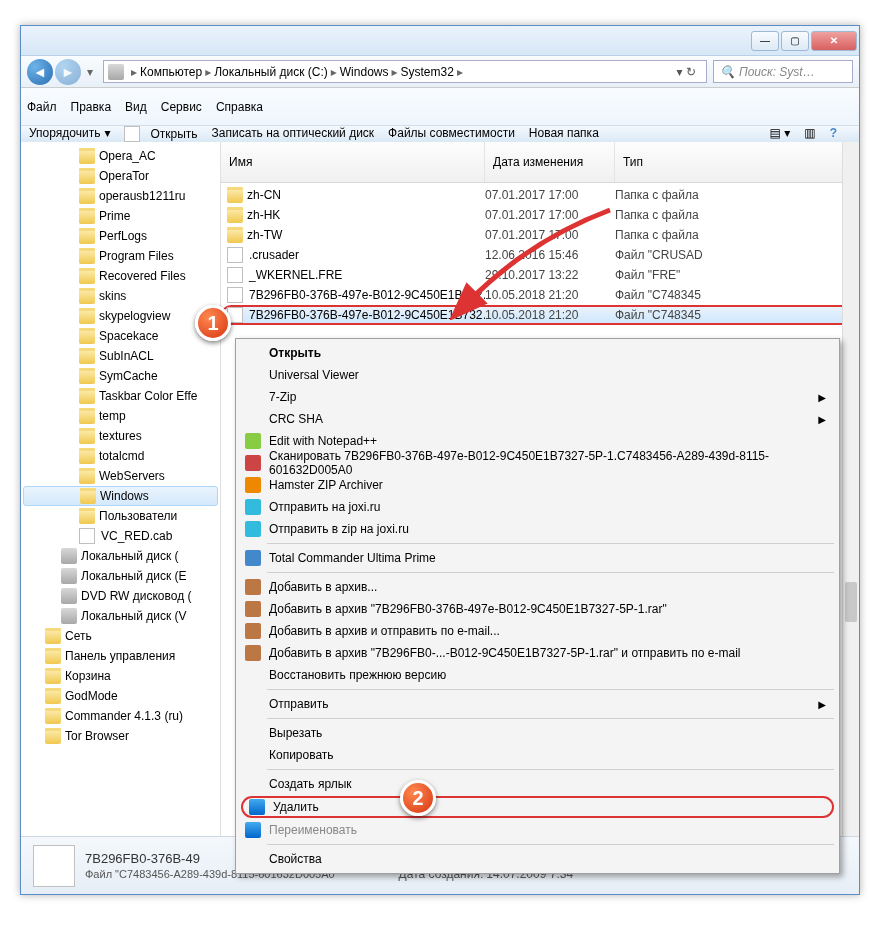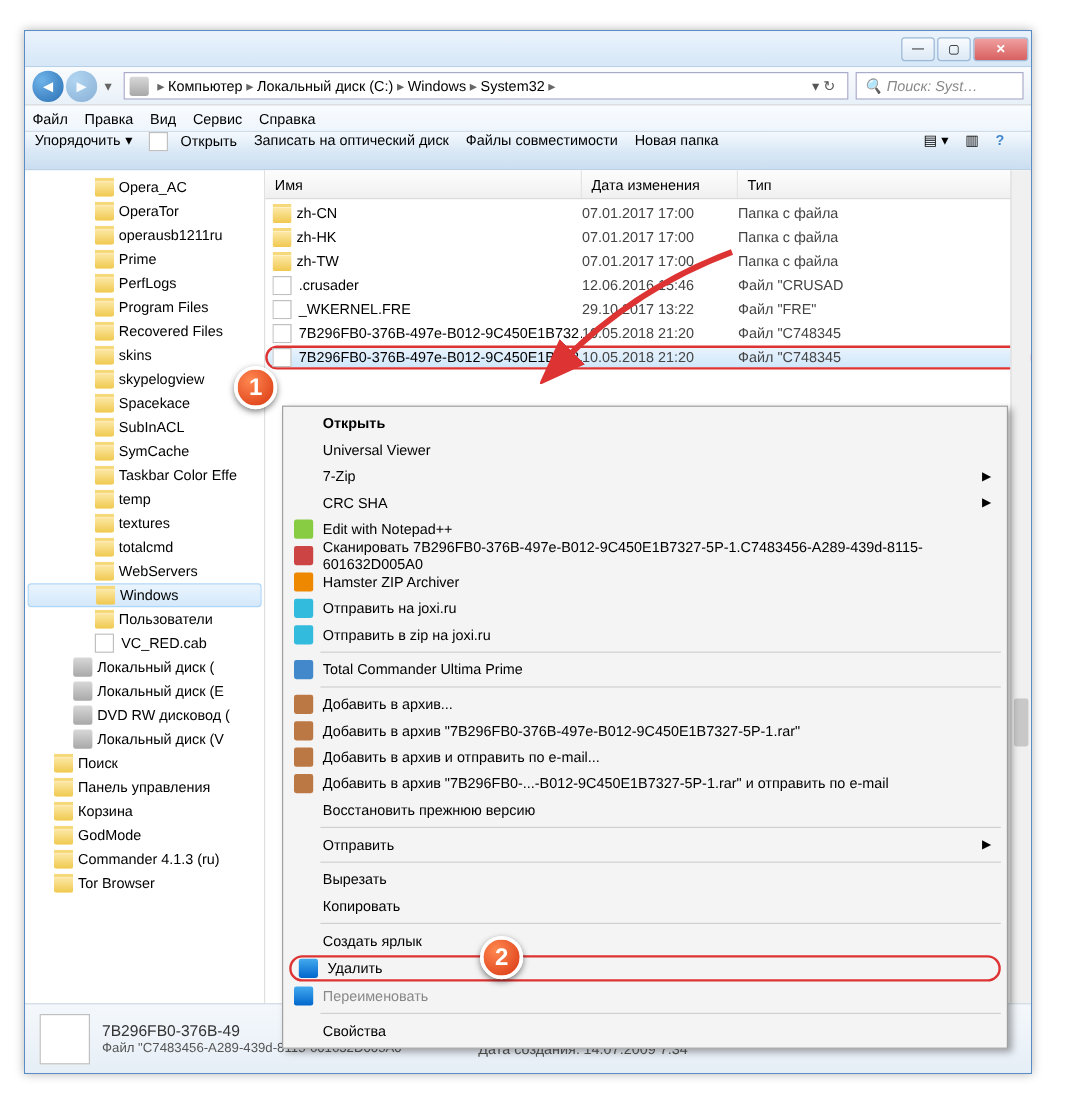--- a/index.html
+++ b/index.html
@@ -9,36 +9,36 @@
 .tbtn{width:28px;height:20px;margin-left:2px;background:linear-gradient(#f8fbfe,#dce9f5);border:1px solid #9db9d6;border-radius:3px;display:flex;align-items:center;justify-content:center;font-size:10px;cursor:pointer}
 .tbtn.close{background:linear-gradient(#f0a0a0,#d86060);color:#fff;font-weight:bold;width:46px}
 .navbar{height:32px;background:linear-gradient(#fafcfe,#e8f0f8);display:flex;align-items:center;padding:0 6px;border-bottom:1px solid #ccc}
 .navbtn{width:26px;height:26px;border-radius:50%;background:radial-gradient(circle at 30% 30%,#6eb3e8,#2a6fb3);margin-right:2px;display:flex;align-items:center;justify-content:center;color:#fff;font-size:14px;cursor:pointer}
 .navbtn.fwd{opacity:.5}
 .addr{flex:1;height:23px;background:#fff;border:1px solid #aac;margin:0 6px;display:flex;align-items:center;padding:0 4px;overflow:hidden}
 .addr .sep{color:#666;margin:0 3px}
 .addr .seg{cursor:pointer;white-space:nowrap}
 .addr .refresh{margin-left:auto;padding:0 6px;color:#555;cursor:pointer}
 .srch{width:140px;height:23px;background:#fff;border:1px solid #aac;padding:0 6px;color:#888;font-style:italic;display:flex;align-items:center}
-.menubar{height:22px;background:linear-gradient(#f9fcff,#eef5fc);display:flex;align-items:center;padding:0 6px;border-bottom:1px solid #d0dce8}
+.menubar{height:38px;background:linear-gradient(#f9fcff,#eef5fc);display:flex;align-items:center;padding:0 6px;border-bottom:1px solid #d0dce8}
 .menubar span{margin-right:14px;cursor:pointer}
 .toolbar{height:32px;background:linear-gradient(#f4f9fe,#dbe9f6,#cadef0);display:flex;align-items:flex-start;padding:0 8px;border-bottom:1px solid #b0c8de}
 .toolbar .btn{margin-right:14px;cursor:pointer;display:flex;align-items:center;gap:4px}
 .toolbar .spacer{flex:1}
 .content{position:absolute;top:116px;left:0;right:0;bottom:58px;display:flex;background:#fff}
 .tree{width:200px;border-right:1px solid #e0e0e0;overflow:hidden;padding-top:4px}
 .tree .item{display:flex;align-items:center;height:20px;padding-left:58px;cursor:pointer;white-space:nowrap;overflow:hidden}
 .tree .item.lv2{padding-left:40px}
 .tree .item.lv1{padding-left:24px}
 .tree .item.sel{background:linear-gradient(#eaf4fd,#d4e9fb);border:1px solid #aed6f8;border-radius:3px;margin:0 2px;padding-left:56px}
 .fico{width:16px;height:16px;margin-right:4px;flex-shrink:0}
 .folder{background:linear-gradient(#fce9a8,#f0c84e);border-radius:1px 1px 2px 2px;border-top:3px solid #f5d97a}
 .drive{background:linear-gradient(#d8d8d8,#a8a8a8);border-radius:2px}
 .list{flex:1;position:relative}
-.cols{height:24px;background:linear-gradient(#fdfdfd,#f0f0f0);border-bottom:1px solid #dadada;display:flex;align-items:center}
+.cols{height:41px;background:linear-gradient(#fdfdfd,#f0f0f0);border-bottom:1px solid #dadada;display:flex;align-items:center}
 .col{padding:0 8px;border-right:1px solid #e4e4e4;height:100%;display:flex;align-items:center;cursor:pointer}
 .rows{padding-top:2px}
 .row{height:20px;display:flex;align-items:center;padding-left:6px;cursor:pointer}
 .row .n{width:258px;display:flex;align-items:center;overflow:hidden;white-space:nowrap}
 .row .d{width:130px;color:#444}
 .row .t{color:#444;white-space:nowrap;overflow:hidden}
 .row.hl{border:2px solid #d33;border-radius:12px;padding-left:4px;background:linear-gradient(#e9f3fd,#cfe7fb)}
 .fileico{width:16px;height:16px;margin-right:6px;background:#fff;border:1px solid #c0c0c0;flex-shrink:0}
 .ctxmenu{position:absolute;left:235px;top:338px;width:605px;background:#f4f4f4;border:1px solid #a0a0a0;box-shadow:3px 3px 6px rgba(0,0,0,.35);padding:3px;font-size:12px;z-index:50}
 .ctxmenu .mi{height:22px;display:flex;align-items:center;padding-left:30px;cursor:pointer;position:relative}
@@ -209,21 +209,21 @@
         <div class="item lv2">
           <span class="fico drive"></span>
           <span>DVD RW дисковод (</span>
         </div>
         <div class="item lv2">
           <span class="fico drive"></span>
           <span>Локальный диск (V</span>
         </div>
         <div class="item lv1">
           <span class="fico folder"></span>
-          <span>Поиск</span>
+          <span>Сеть</span>
         </div>
         <div class="item lv1">
           <span class="fico folder"></span>
           <span>Панель управления</span>
         </div>
         <div class="item lv1">
           <span class="fico folder"></span>
           <span>Корзина</span>
         </div>
         <div class="item lv1">

